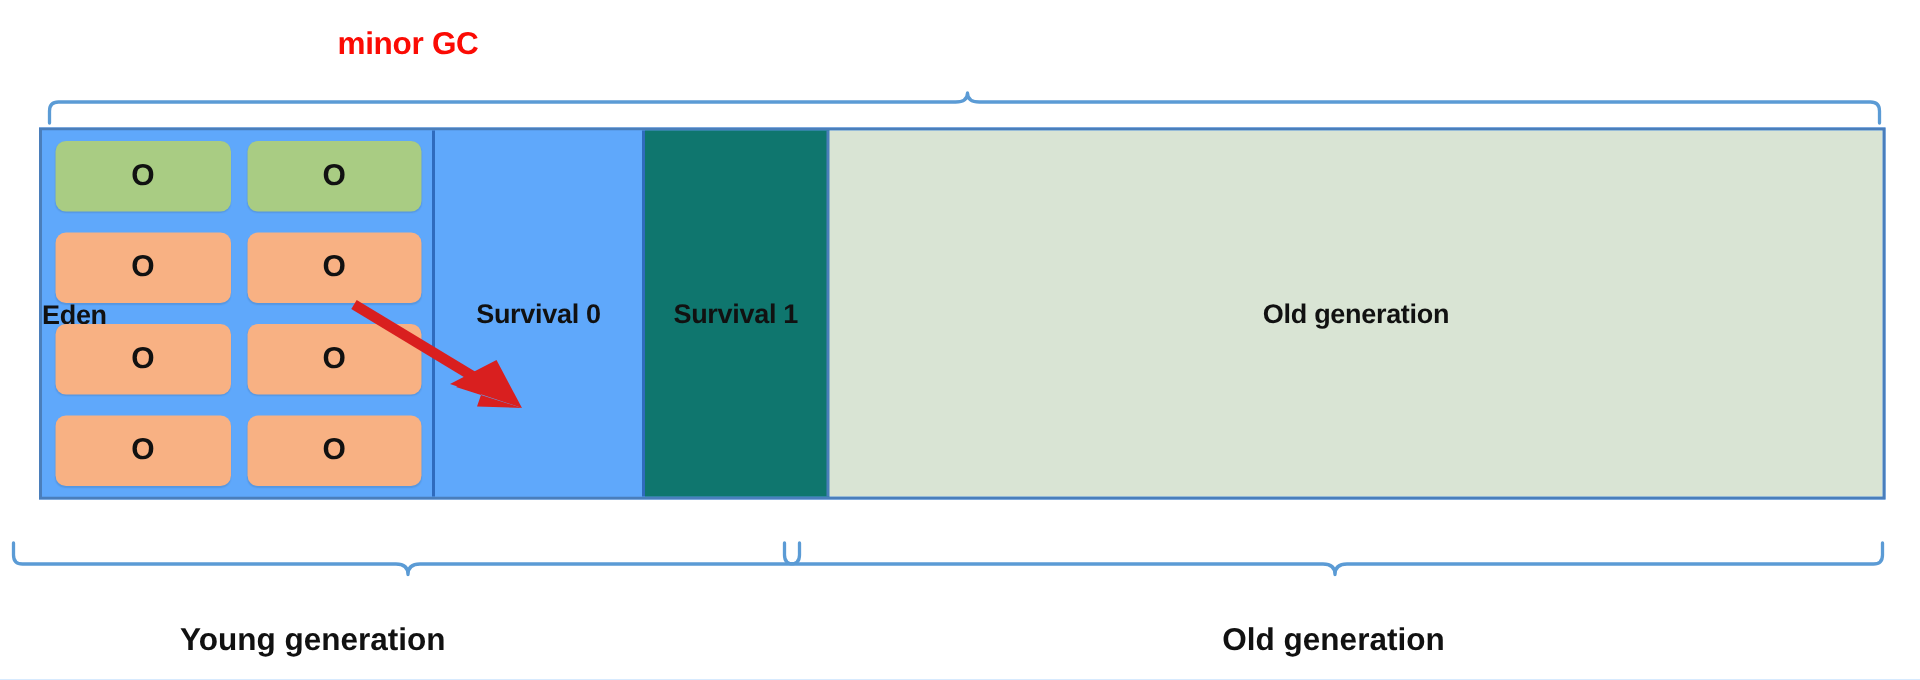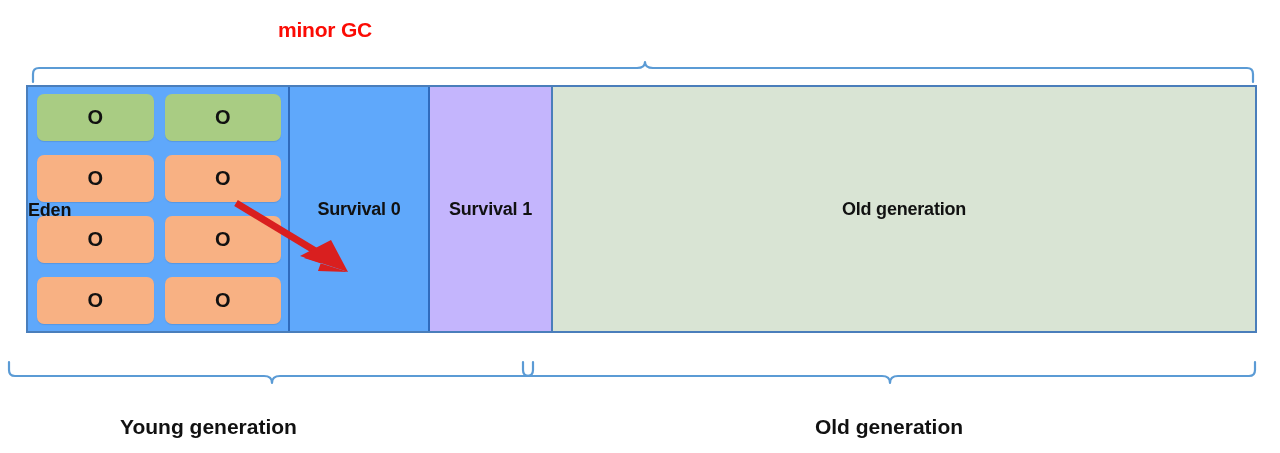--- a/index.html
+++ b/index.html
@@ -21,21 +21,21 @@
     width: 1280px;
     height: 453px;
   }
 
   
   .label-minor-gc {
     position: absolute;
     left: 172px;
     top: 18px;
     width: 200px;
-    text-align: right;
+    text-align: center;
     color: #fb0b04;
     font-size: 21px;
     font-weight: bold;
     letter-spacing: -0.2px;
   }
   .label-heap {
     position: absolute;
     left: 545px;
     top: 14px;
     width: 200px;
@@ -86,21 +86,21 @@
     background: #5fa8fb;
     border-right: 2px solid #2f6bbd;
   }
   .region-survival0 {
     width: 140px;
     background: #5fa8fb;
     border-right: 2px solid #2f6bbd;
   }
   .region-survival1 {
     width: 123px;
-    background: #c4b5fd;
+    background: #0f766e;
     border-right: 2px solid #4a7ebb;
     text-align: right;
   }
   .region-old {
     flex: 1 1 auto;
     background: #d9e4d4;
   }
 
   .region-label {
     font-size: 18px;

